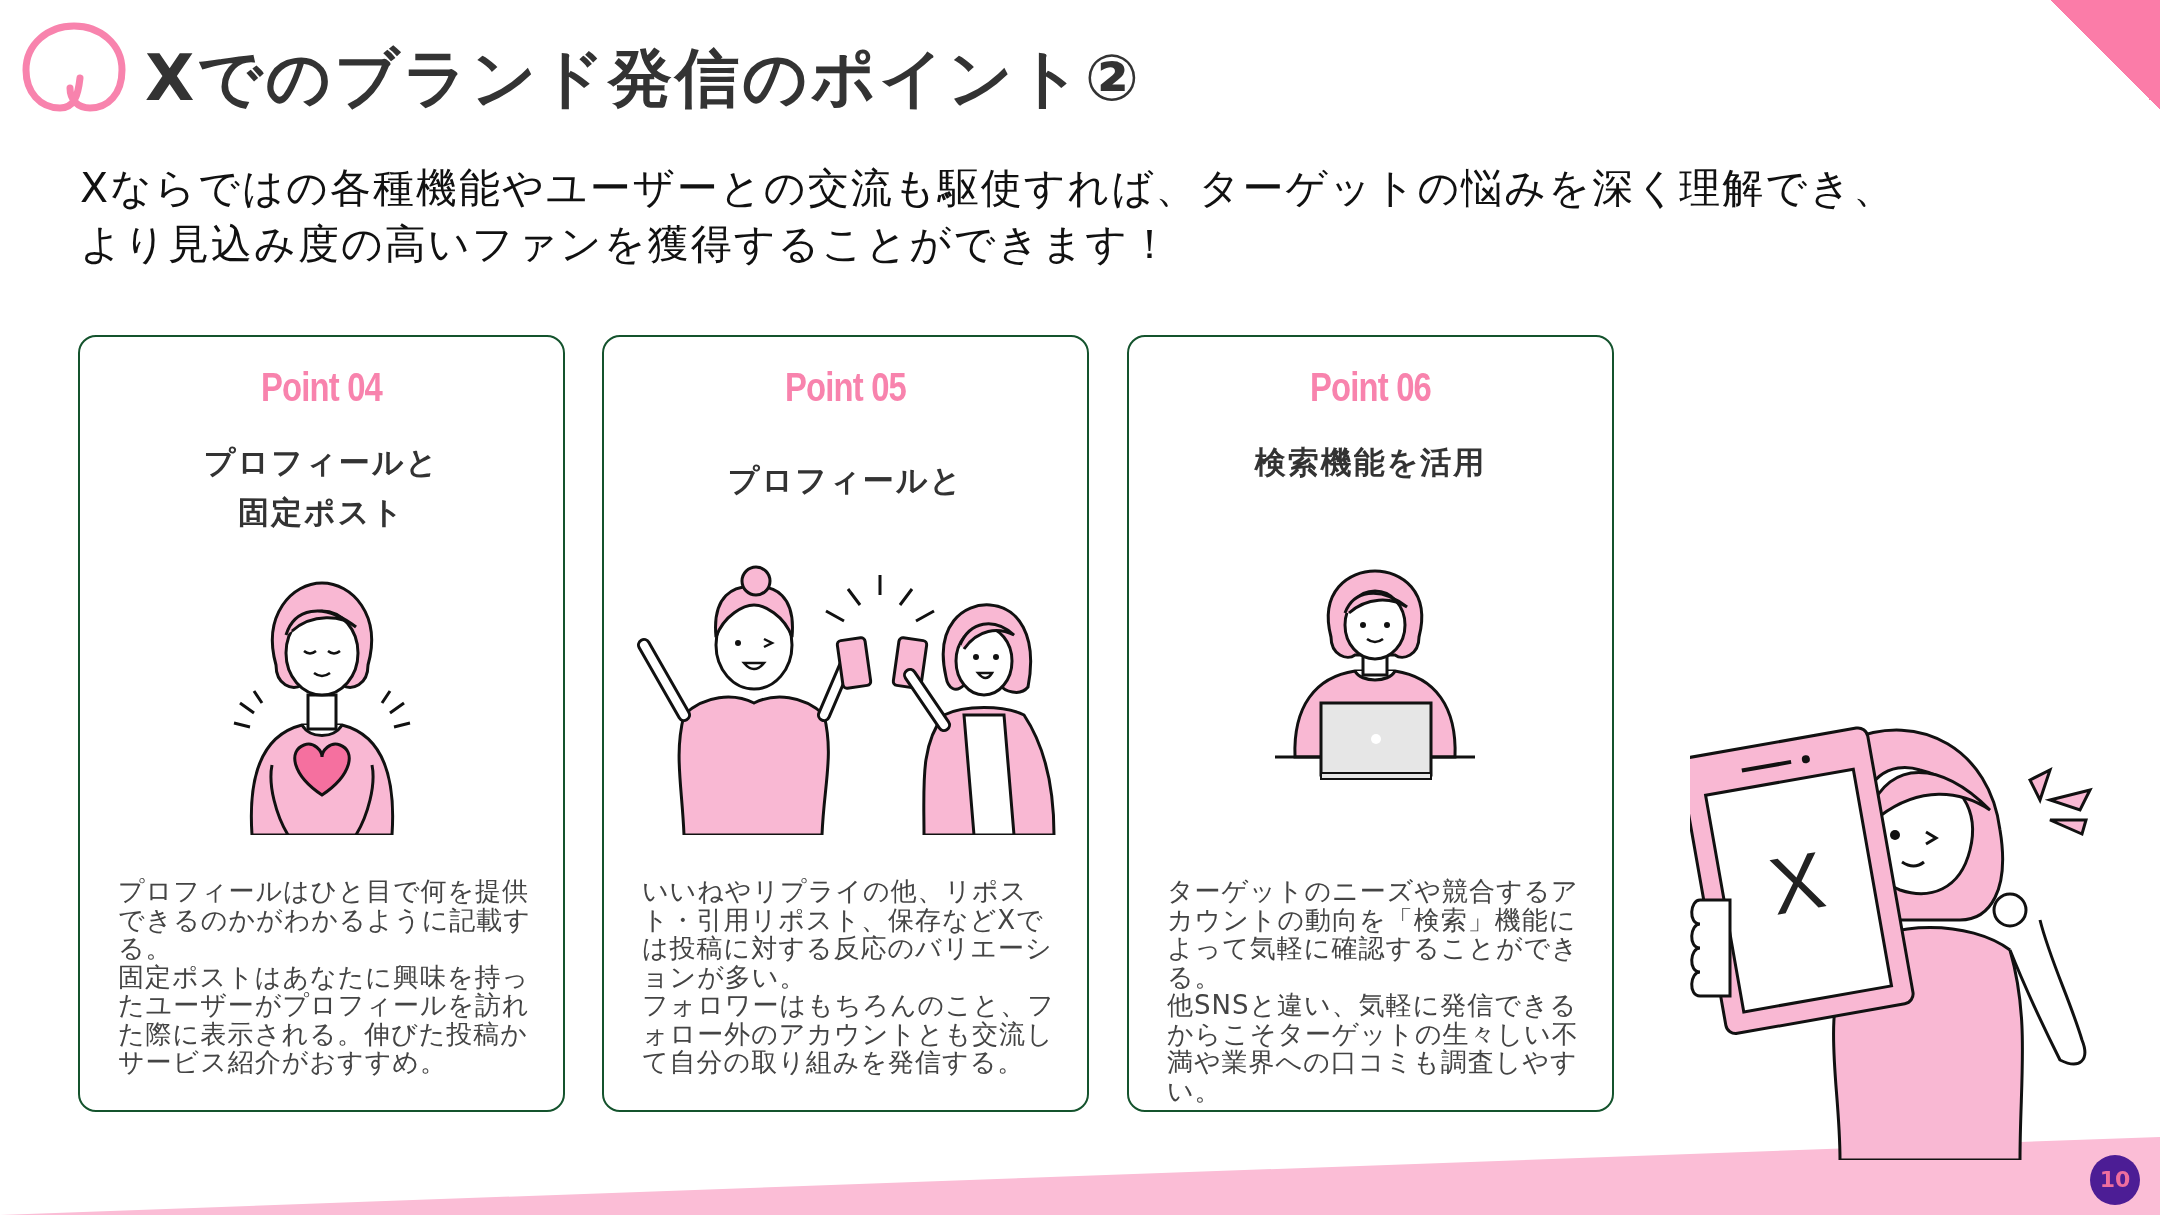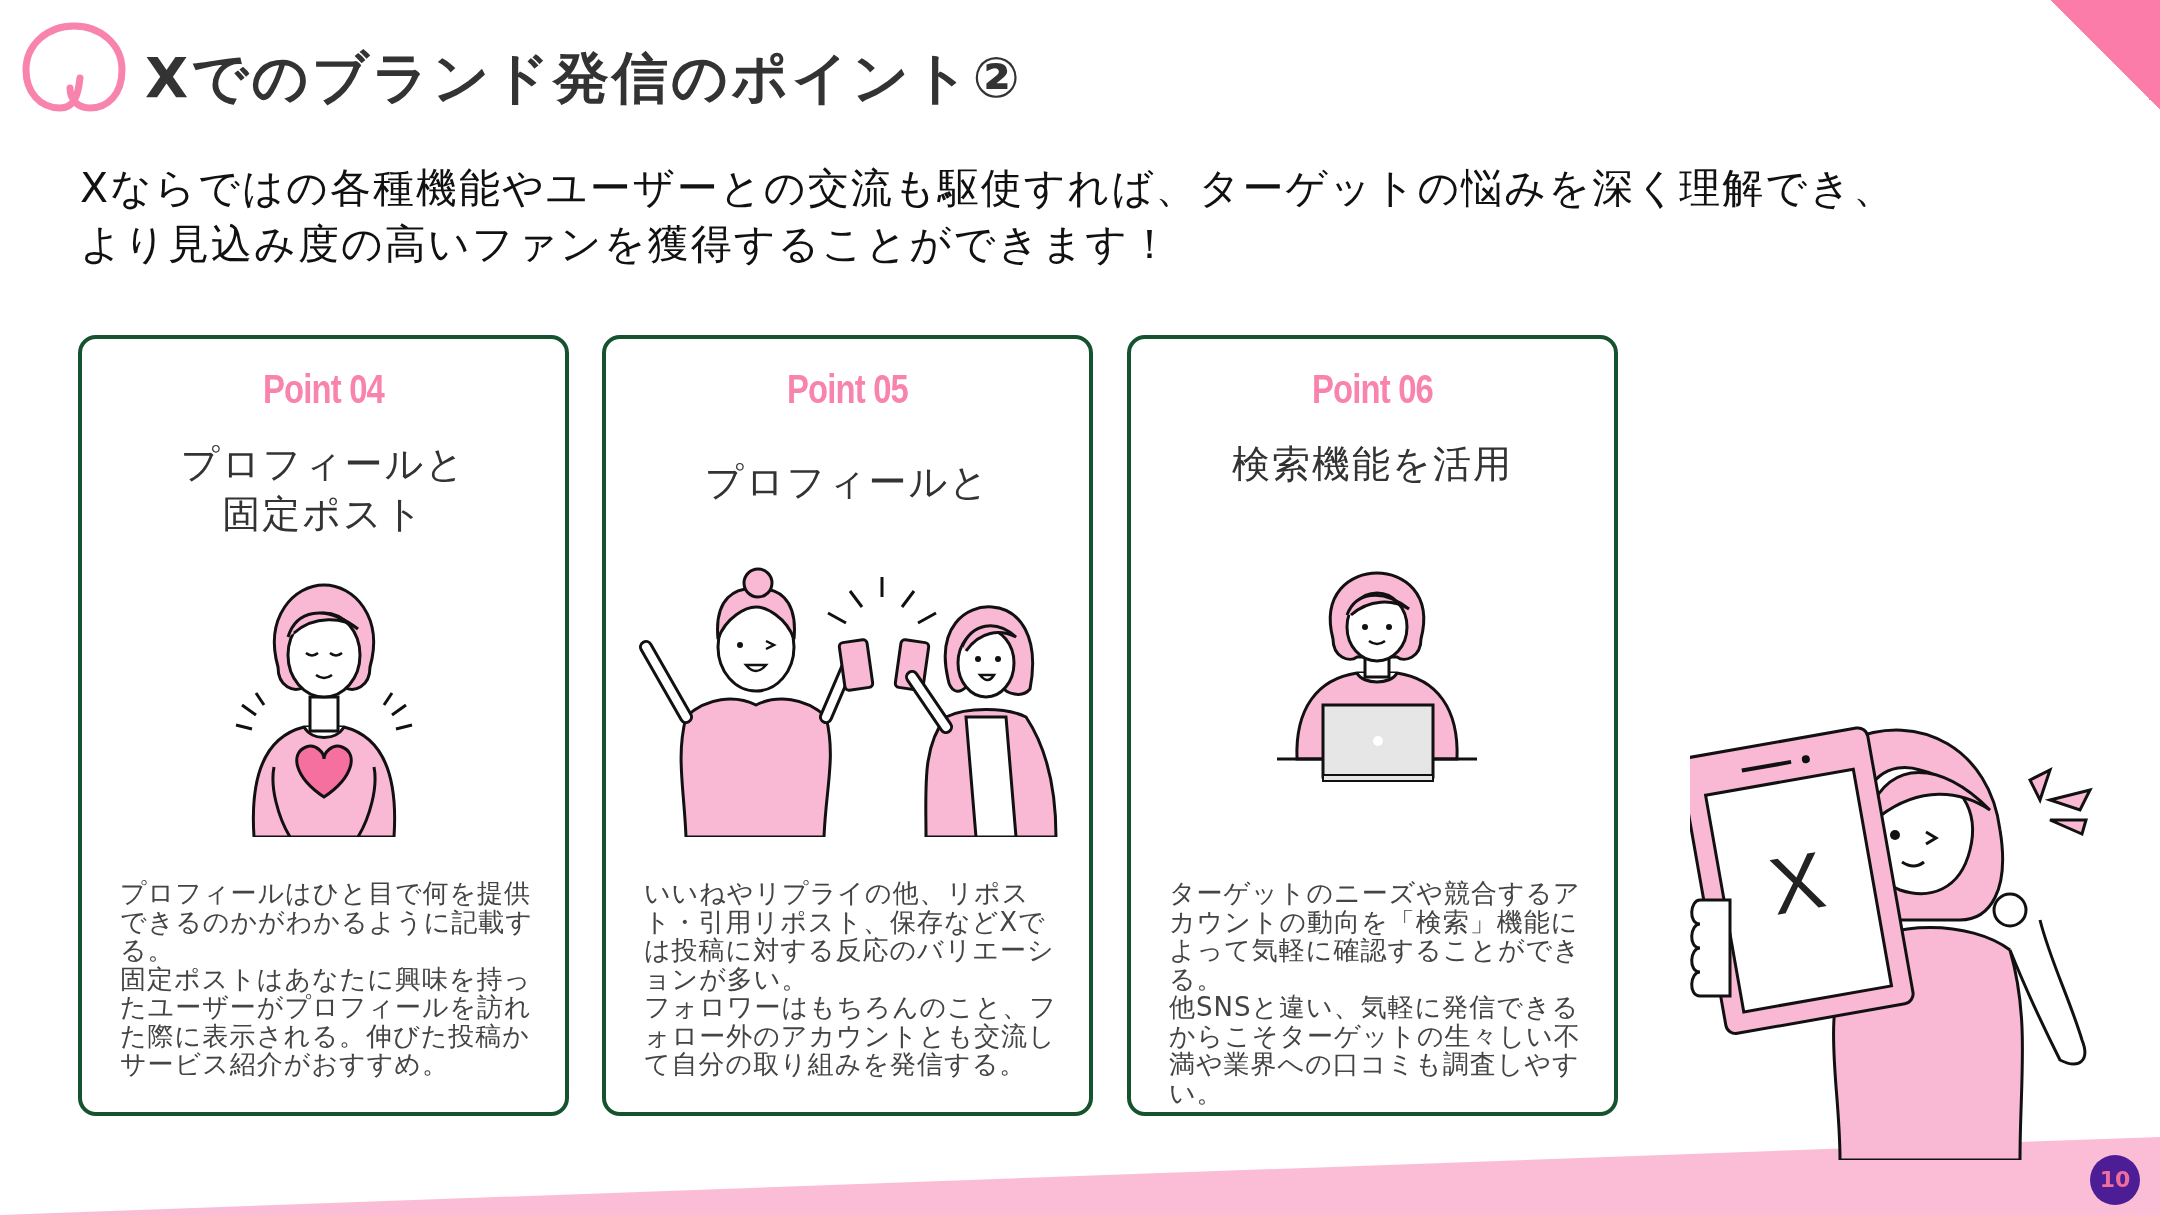--- a/index.html
+++ b/index.html
@@ -1,23 +1,23 @@
 <!DOCTYPE html>
 <html><head>
 <meta charset="utf-8">
 <style>
   html,body{margin:0;padding:0;}
   body{width:2160px;height:1215px;position:relative;overflow:hidden;background:#ffffff;font-family:"DejaVu Sans","Liberation Sans",sans-serif;color:#222;}
   .corner-tri2{position:absolute;right:0;top:0;width:110px;height:110px;background:linear-gradient(225deg,#fb7ca8 50%,transparent 50%);}
   .logo{position:absolute;left:18px;top:16px;width:112px;height:100px;}
-  .title{position:absolute;left:145px;top:38px;font-size:56px;font-weight:bold;color:#333;letter-spacing:3px;line-height:80px;white-space:nowrap;}
+  .title{position:absolute;left:145px;top:38px;font-size:64px;font-weight:bold;color:#333;letter-spacing:3px;line-height:80px;white-space:nowrap;}
   .lead{position:absolute;left:80px;top:160px;font-size:41px;line-height:56px;color:#111;letter-spacing:2px;white-space:nowrap;}
-  .card{position:absolute;top:335px;width:483px;height:773px;border:4px solid #14532d;border-radius:18px;background:#fff;box-sizing:content-box;}
+  .card{position:absolute;top:335px;width:483px;height:773px;border:2px solid #14532d;border-radius:18px;background:#fff;box-sizing:content-box;}
   .card .pt{position:absolute;left:0;right:0;top:28px;text-align:center;font-family:"Liberation Sans",sans-serif;font-weight:bold;font-size:40px;color:#f883ad;letter-spacing:-1px;transform:scaleX(0.82);}
-  .card .head{position:absolute;left:0;right:0;text-align:center;font-size:38px;font-weight:normal;color:#333;line-height:50px;letter-spacing:2px;}
+  .card .head{position:absolute;left:0;right:0;text-align:center;font-size:31px;font-weight:bold;color:#333;line-height:50px;letter-spacing:2px;}
   .card .body{position:absolute;left:38px;right:30px;top:540px;font-size:26px;line-height:28.5px;color:#444;letter-spacing:1px;white-space:pre-line;}
   .card .illus{position:absolute;}
   .bottom-band{position:absolute;left:0;bottom:0;width:2160px;height:80px;}
   .page-num{position:absolute;right:20px;bottom:10px;width:50px;height:50px;border-radius:50%;background:#4c1d95;color:#ef6e9e;font-weight:bold;font-size:22px;text-align:center;line-height:50px;}
   .hero{position:absolute;left:1690px;top:700px;width:470px;height:460px;}
 </style>
 </head>
 <body>
 
 <div class="corner-tri2"></div>

